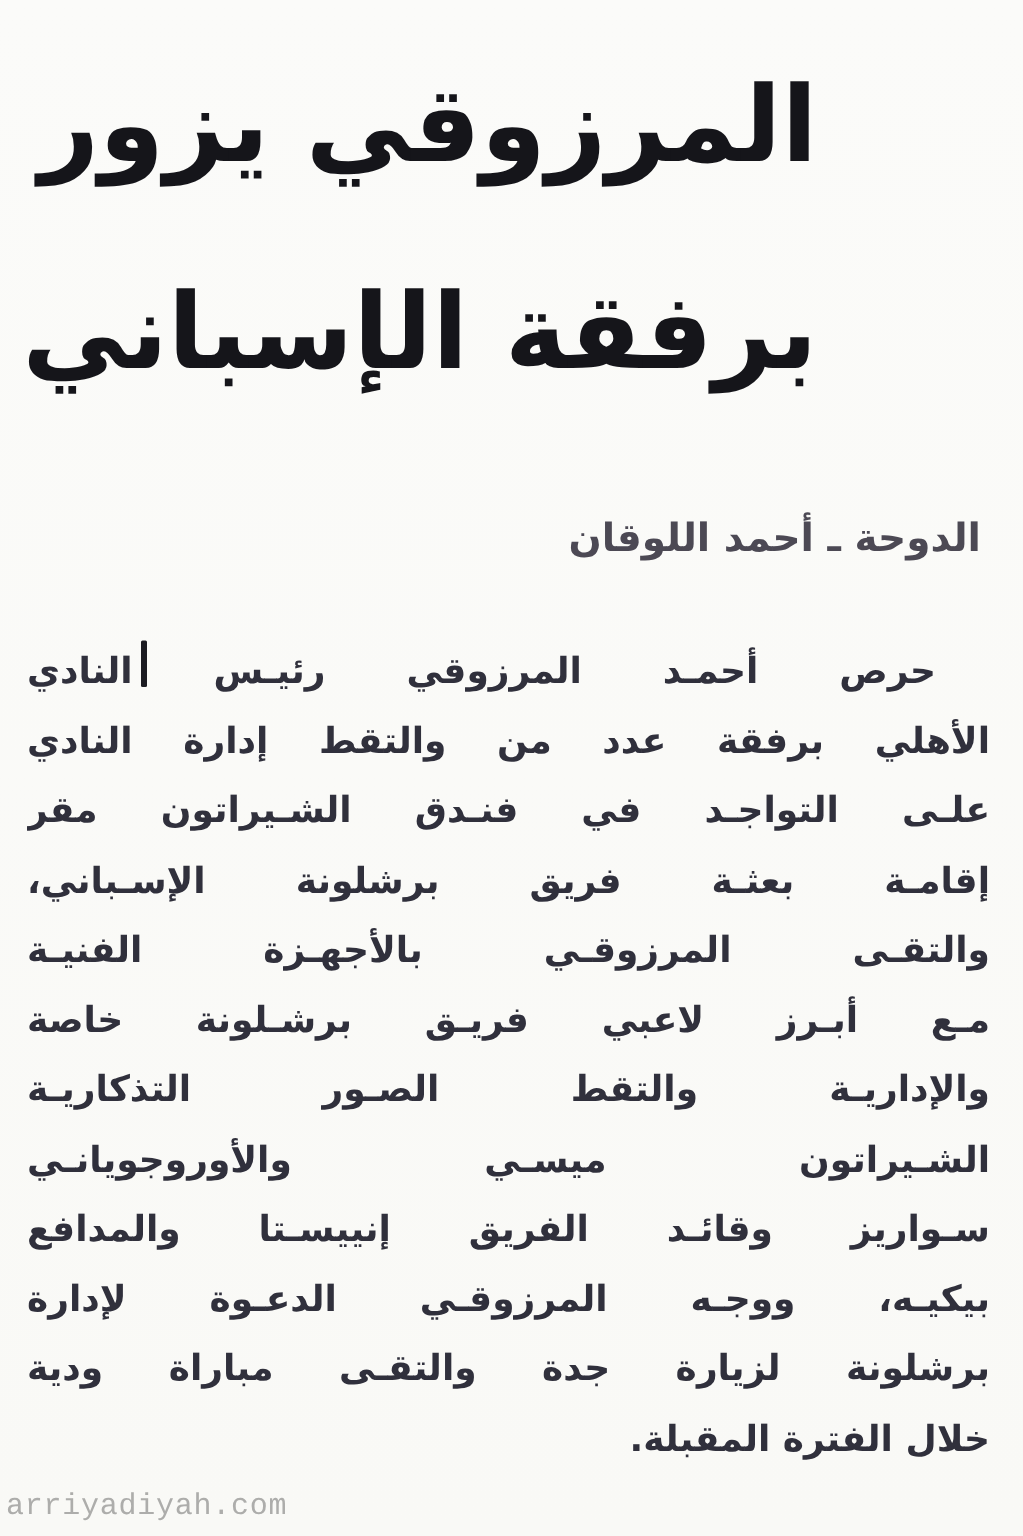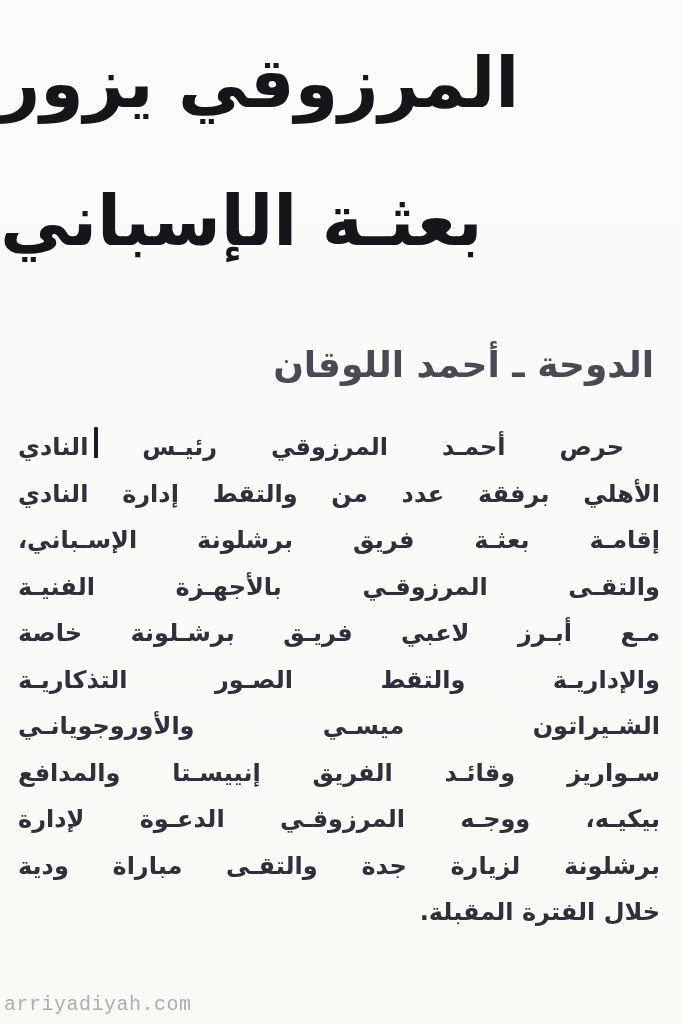--- a/index.html
+++ b/index.html
@@ -19,35 +19,35 @@
     background: linear-gradient(180deg, var(--background) 0%, #f9f9f6 100%);
     overflow: hidden;
     font-family: "DejaVu Sans", sans-serif;
   }
   .headline {
     position: absolute;
     top: 14px;
     left: 0;
     width: 545px;
     direction: rtl;
-    text-align: left;
+    text-align: right;
     font-size: 70px;
     font-weight: bold;
     line-height: 138px;
     color: var(--headline);
     letter-spacing: -1px;
   }
   .byline {
     position: absolute;
     top: 344px;
     right: 28px;
     left: 28px;
     direction: rtl;
     text-align: right;
-    font-size: 36px;
+    font-size: 26px;
     font-weight: bold;
     color: var(--byline);
   }
   .article-body {
     position: absolute;
     top: 424px;
     right: 22px;
     left: 18px;
     direction: rtl;
     font-size: 24px;
@@ -88,30 +88,31 @@
     font-family: Liberation Mono, monospace;
   }
 </style>
 </head>
 <body>
 
 <div class="page">
 
   <h1 class="headline">
     <div>المرزوقي يزور</div>
-    <div>بعثـة الإسباني</div>
+    <div>برفقة الإسباني</div>
   </h1>
 
   <div class="byline">الدوحة ـ أحمد اللوقان</div>
 
   <div class="scan-artifact"></div>
 
   <div class="article-body">
       <div class="body-line">حرص أحمـد المرزوقي رئيـس النادي</div>
       <div class="body-line">الأهلي برفقة عدد من والتقط إدارة النادي</div>
+      <div class="body-line">علـى التواجـد في فنـدق الشـيراتون مقر</div>
       <div class="body-line">إقامـة بعثـة فريق برشلونة الإسـباني،</div>
       <div class="body-line">والتقـى المرزوقـي بالأجهـزة الفنيـة</div>
       <div class="body-line">مـع أبـرز لاعبي فريـق برشـلونة خاصة</div>
       <div class="body-line">والإداريـة والتقط الصـور التذكاريـة</div>
       <div class="body-line">الشـيراتون ميسـي والأوروجويانـي</div>
       <div class="body-line">سـواريز وقائـد الفريق إنييسـتا والمدافع</div>
       <div class="body-line">بيكيـه، ووجـه المرزوقـي الدعـوة لإدارة</div>
       <div class="body-line">برشلونة لزيارة جدة والتقـى مباراة ودية</div>
       <div class="body-line">خلال الفترة المقبلة.</div>
     </div>

